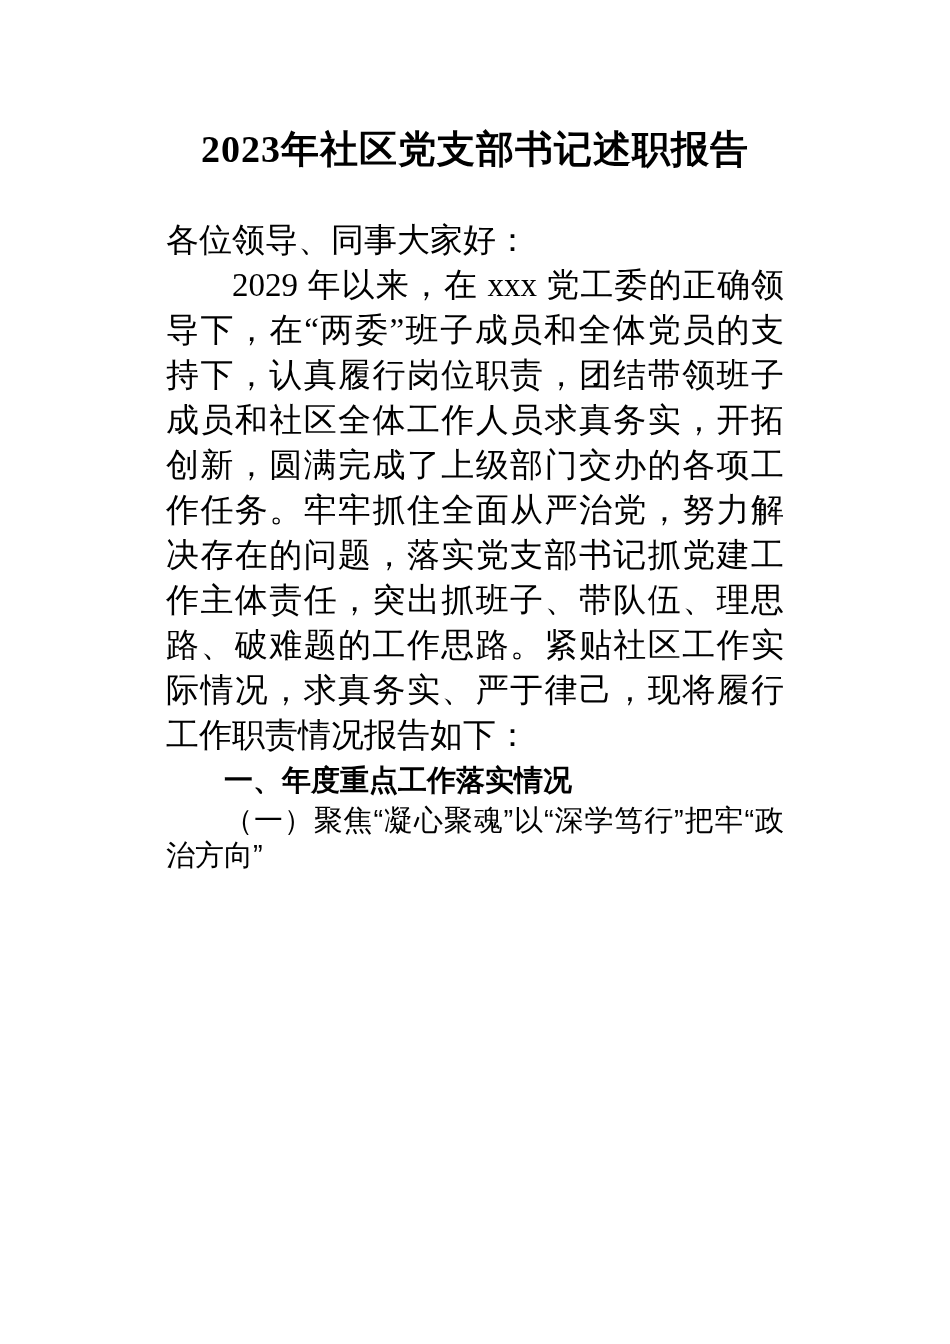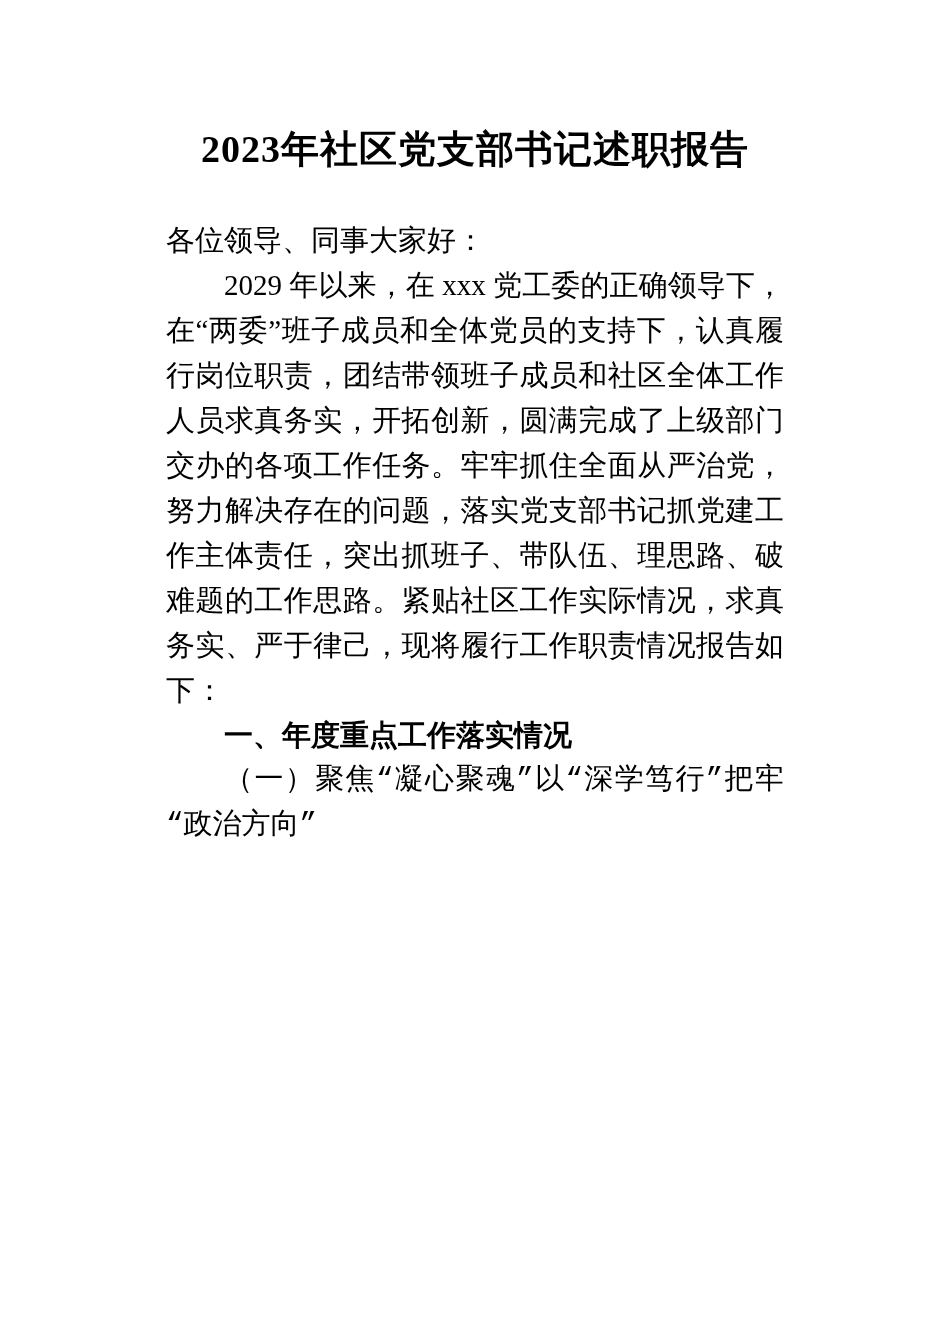--- a/index.html
+++ b/index.html
@@ -23,21 +23,21 @@
     font-family: "Liberation Serif", "DejaVu Serif", serif;
     font-size: 38px;
     font-weight: 700;
     line-height: 1.25;
     text-align: center;
     letter-spacing: 1px;
     margin: 0 0 44px 0;
   }
   .para {
     font-family: "Liberation Serif", "DejaVu Serif", serif;
-    font-size: 29px;
+    font-size: 33px;
     line-height: 45px;
     text-align: justify;
     text-justify: inter-ideograph;
     margin: 0;
     text-indent: 2em;
     word-break: break-all;
   }
   .no-indent {
     text-indent: 0;
   }
@@ -45,23 +45,23 @@
     font-family: Liberation Serif, serif;
     font-size: 29px;
     font-weight: 700;
     line-height: 45px;
     margin: 0;
     text-indent: 2em;
     text-align: justify;
     word-break: break-all;
   }
   .sub-heading {
-    font-family: Liberation Mono, monospace;
+    font-family: Liberation Sans, sans-serif;
     font-size: 29px;
-    line-height: 45px;
+    line-height: 35px;
     margin: 0;
     text-indent: 2em;
     text-align: justify;
     word-break: break-all;
   }
 </style>
 </head>
 <body>
 
 <div class="page">

